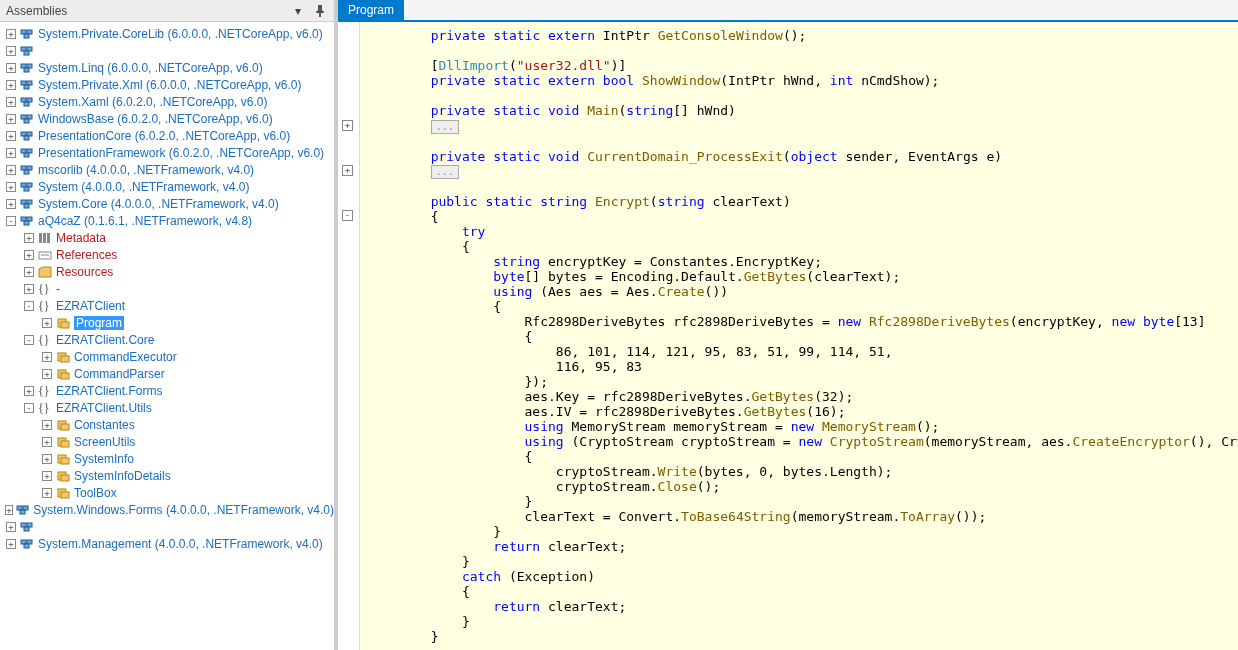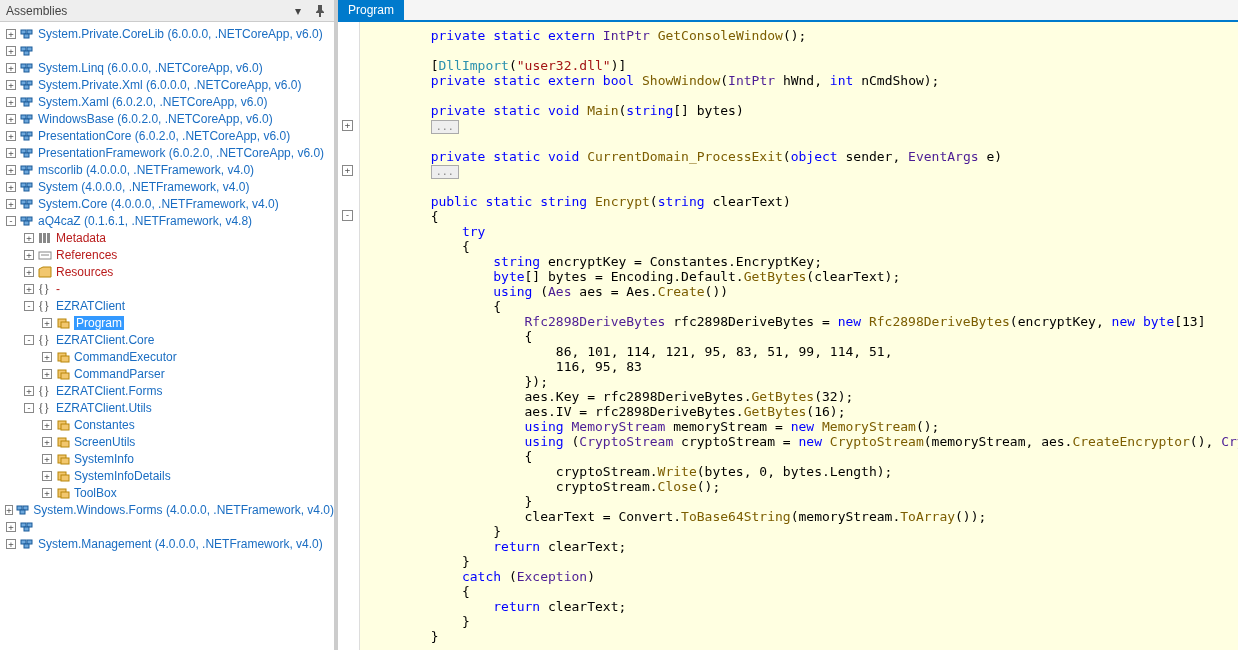--- a/index.html
+++ b/index.html
@@ -28,21 +28,21 @@
   .tab{ padding:3px 10px; font-size:12px; cursor:default; }
   .tab.active{ background:#007acc; color:#fff; }
   #code-wrap{ flex:1; display:flex; overflow:hidden; }
   #gutter{ width:22px; background:#fff; border-right:1px solid #ddd; position:relative; }
   .fold{ position:absolute; left:4px; width:11px; height:11px; border:1px solid #888; background:#fff; font-size:9px; line-height:9px; text-align:center; color:#555; font-family:monospace; cursor:default; }
   #code{ flex:1; background:#ffffe1; padding:6px 0 6px 8px; overflow:auto; font-family:Consolas,monospace; font-size:13px; line-height:15px; white-space:pre; }
   .cbox{ display:inline-block; border:1px solid #aaa; background:#eee; padding:0 4px; font-size:10px; line-height:12px; color:#888; vertical-align:middle; }
 
   
   .kw{ color:#0000ff; }
-  .tp{ color:#4c1d95; }
+  .tp{ color:#000000; }
   .st{ color:#a31515; }
   .fn{ color:#7c5d00; }
   .nm{ color:#000; }
   .attr{ color:#2b91af; }
   .num{ color:#000; }
 </style>
 </head>
 <body>
 
 <div id="app">
@@ -419,21 +419,21 @@
       <div id="gutter">
           <div class="fold" style="top: 98px;">+</div>
           <div class="fold" style="top: 143px;">+</div>
           <div class="fold" style="top: 188px;">-</div>
         </div>
       <pre id="code">        <span class="kw">private </span><span class="kw">static </span><span class="kw">extern </span><span class="tp">IntPtr </span><span class="fn">GetConsoleWindow</span><span class="nm">();</span>
 
         <span class="nm">[</span><span class="attr">DllImport</span><span class="nm">(</span><span class="st">"user32.dll"</span><span class="nm">)]</span>
         <span class="kw">private </span><span class="kw">static </span><span class="kw">extern </span><span class="kw">bool </span><span class="fn">ShowWindow</span><span class="nm">(</span><span class="tp">IntPtr </span><span class="nm">hWnd, </span><span class="kw">int </span><span class="nm">nCmdShow);</span>
 
-        <span class="kw">private </span><span class="kw">static </span><span class="kw">void </span><span class="fn">Main</span><span class="nm">(</span><span class="kw">string</span><span class="nm">[] bytes)</span>
+        <span class="kw">private </span><span class="kw">static </span><span class="kw">void </span><span class="fn">Main</span><span class="nm">(</span><span class="kw">string</span><span class="nm">[] hWnd)</span>
         <span class="cbox">...</span>
 
         <span class="kw">private </span><span class="kw">static </span><span class="kw">void </span><span class="fn">CurrentDomain_ProcessExit</span><span class="nm">(</span><span class="kw">object </span><span class="nm">sender, </span><span class="tp">EventArgs </span><span class="nm">e)</span>
         <span class="cbox">...</span>
 
         <span class="kw">public </span><span class="kw">static </span><span class="kw">string </span><span class="fn">Encrypt</span><span class="nm">(</span><span class="kw">string </span><span class="nm">clearText)</span>
         <span class="nm">{</span>
             <span class="kw">try</span>
             <span class="nm">{</span>
                 <span class="kw">string </span><span class="nm">encryptKey = Constantes.EncryptKey;</span>

